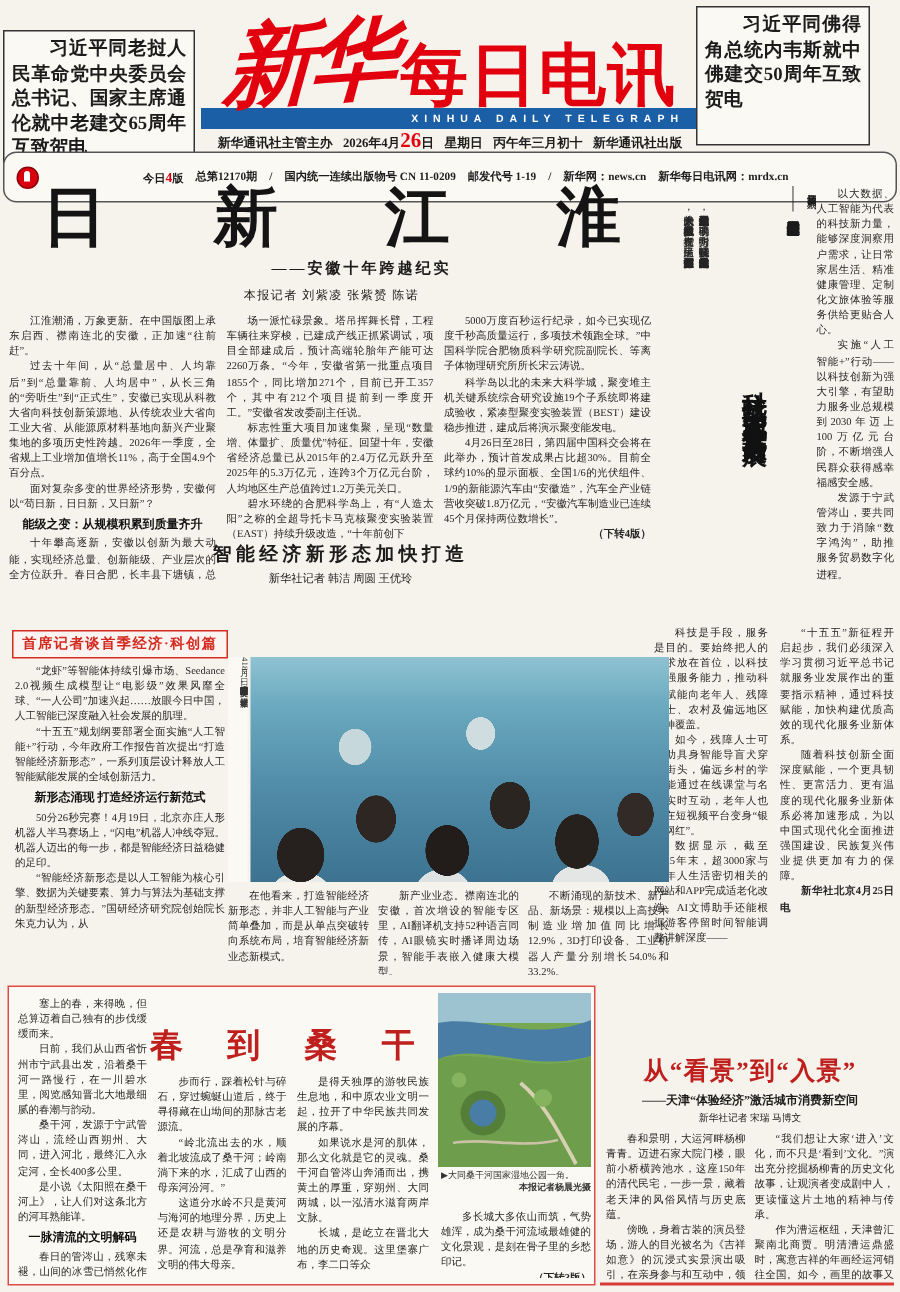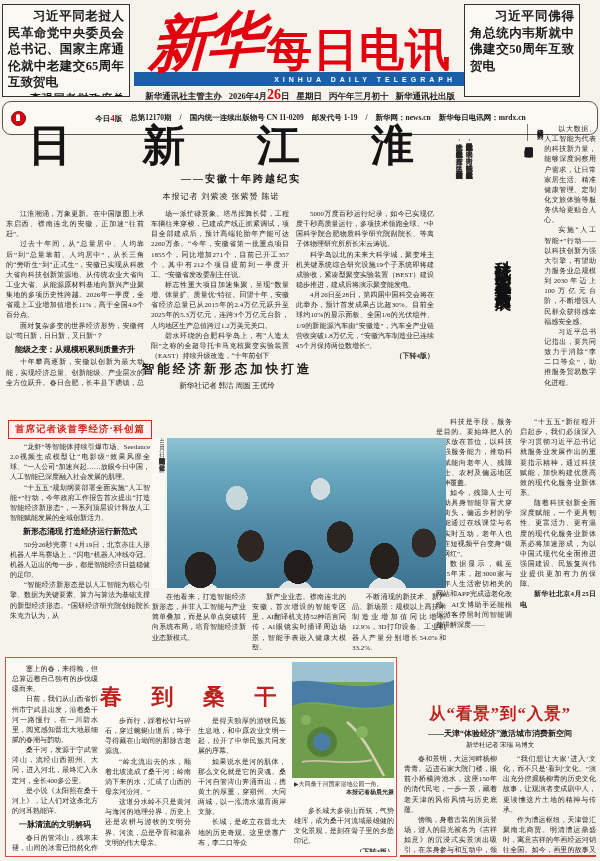--- a/index.html
+++ b/index.html
@@ -72,21 +72,21 @@
   .tj-title{text-align:center;font-size:16.5px;font-weight:900;color:#bf201d;letter-spacing:1px;}
   .tj-sub{text-align:center;font-size:8px;font-weight:bold;margin-top:3px;}
   .tj-byline{text-align:center;font-size:6.5px;margin-top:2px;}
   .tj-cols{display:flex;gap:6px;margin-top:4px;}
   .tj-cols .col{width:93px;height:100px;}
   .red-rule{background:#d43c35;height:2px;}
 </style>
 </head>
 <body>
 
-<div class="abs side-box" style="left:2px;top:4px;width:128px;height:93px;">
+<div class="abs side-box" style="left:2px;top:20px;width:128px;height:93px;">
   <p class="side-main">习近平同老挝人民革命党中央委员会总书记、国家主席通伦就中老建交65周年互致贺电</p>
   <p class="side-sub">李强同老挝政府总理宋赛互致贺电</p>
 </div>
 
 <div class="abs" style="left:134px;top:2px;width:332px;height:98px;">
   <div class="brand-row">
     <span class="brand-script">新华</span>
     <span class="brand-rest">每日电讯</span>
   </div>
   <div class="blue-bar">
@@ -155,21 +155,21 @@
     <div class="col vcol" style="width:38px;height:284px;">
         <p>习近平总书记近日就服务业发展作出重要指示，明确要求、指明方向，强调科技赋能，为新时代服务业高质量发展提供根本遵循。</p>
         <p>党的十八大以来，我国服务业规模稳步扩大，在支撑增长、满足民生、带动就业扩容等方面发挥了重要作用。</p>
       </div>
     <div class="vcol vtitle" style="height:284px;">科技赋能 实现服务业优质高效发展</div>
     <div class="vcol vsub" style="height:284px;">——学习贯彻习近平总书记就服务业发展作出重要指示精神系列述评之三</div>
     <div class="vcol vbyline" style="height:284px;">新华社记者 胡旭 刘桢</div>
     <div class="col" style="width:52px;height:284px;">
         <p>以大数据、人工智能为代表的科技新力量，能够深度洞察用户需求，让日常家居生活、精准健康管理、定制化文旅体验等服务供给更贴合人心。</p>
         <p>实施“人工智能+”行动——以科技创新为强大引擎，有望助力服务业总规模到2030年迈上100万亿元台阶，不断增强人民群众获得感幸福感安全感。</p>
-        <p>习近平总书记指出，要共同致力于消除“李二口等众”，助推服务贸易数字化进程。</p>
+        <p>发源于宁武管涔山，要共同致力于消除“数字鸿沟”，助推服务贸易数字化进程。</p>
       </div>
   </div>
   <div class="tech-bottom">
     <div class="col">
         <p>科技是手段，服务是目的。要始终把人的需求放在首位，以科技增强服务能力，推动科技赋能向老年人、残障人士、农村及偏远地区延伸覆盖。</p>
         <p>如今，残障人士可借助具身智能导盲犬穿行街头，偏远乡村的学生能通过在线课堂与名师实时互动，老年人也能在短视频平台变身“银发网红”。</p>
         <p>数据显示，截至2025年末，超3000家与老年人生活密切相关的网站和APP完成适老化改造。AI文博助手还能根据游客停留时间智能调整讲解深度——</p>
       </div>
     <div class="col">
         <p>“十五五”新征程开启起步，我们必须深入学习贯彻习近平总书记就服务业发展作出的重要指示精神，通过科技赋能，加快构建优质高效的现代化服务业新体系。</p>

